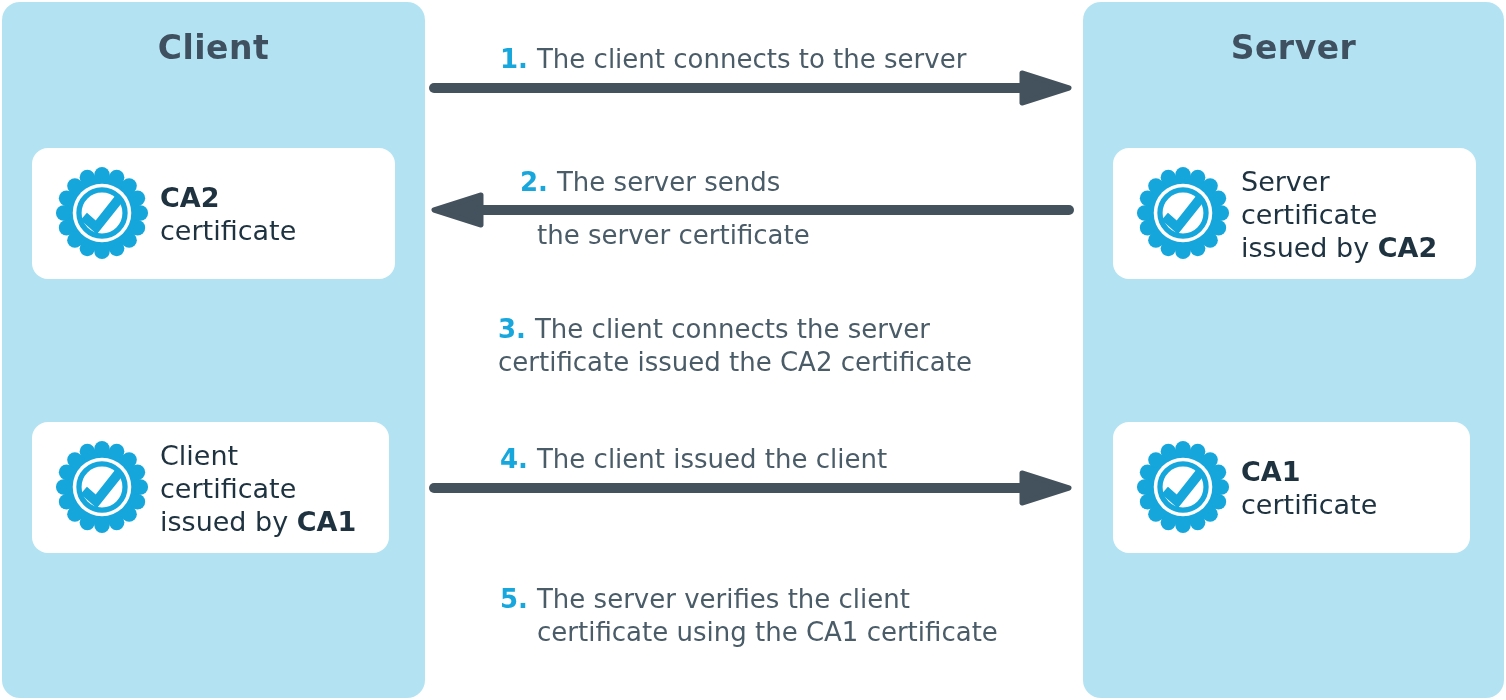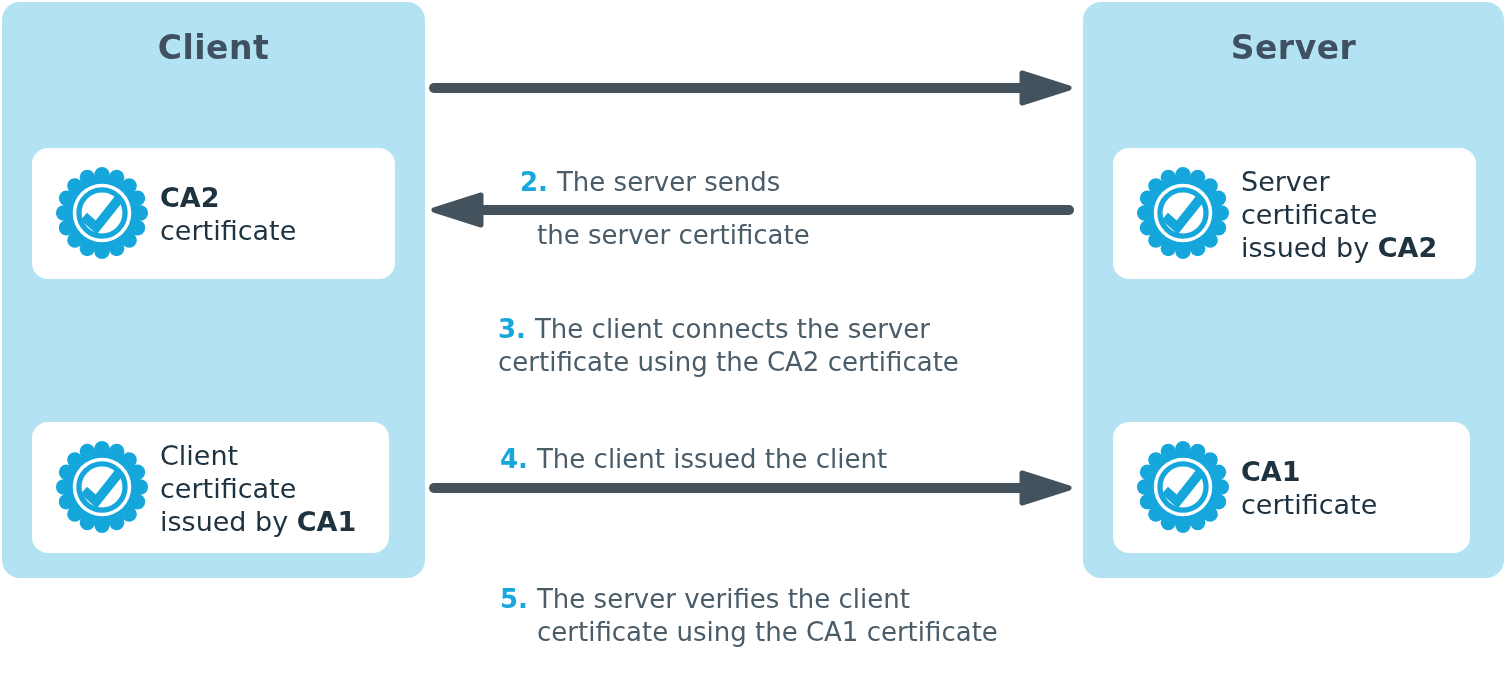--- a/index.html
+++ b/index.html
@@ -1,21 +1,21 @@
 <!DOCTYPE html>
 <html><head>
 <meta charset="utf-8">
 <style>
   html,body{margin:0;padding:0;background:#ffffff;}
   .stage{
     position:relative;width:1506px;height:700px;background:#ffffff;overflow:hidden;
     font-family:"DejaVu Sans","Liberation Sans",sans-serif;
   }
   .panel{
-    position:absolute;top:2px;height:576px;background:#b3e3f3;border-radius:18px;
+    position:absolute;top:2px;height:696px;background:#b3e3f3;border-radius:18px;
   }
   .panel-left{left:2px;width:423px;}
   .panel-right{left:1083px;width:421px;}
   .panel-title{
     position:absolute;top:26px;left:0;width:100%;text-align:center;
     font-size:33px;font-weight:bold;color:#3f5160;letter-spacing:0.5px;
   }
   .card{
     position:absolute;background:#ffffff;border-radius:16px;
   }
@@ -111,41 +111,44 @@
       <svg class="badge" viewBox="0 0 100 100">
           <use href="#cert-badge"></use>
         </svg>
       <div class="card-text">
         <div class="bold">CA1</div>
         <div>certificate</div>
       </div>
     </div>
   </div>
 
+  <div class="step" style="left:500px;top:43px;">
+    <span class="num">1.</span><span>The client connects to the server</span>
+  </div>
   <svg class="arrow" style="left:428px;top:68px;" width="646" height="40">
     <line x1="6" y1="20" x2="596" y2="20" stroke="#44525e" stroke-width="10" stroke-linecap="round"></line>
     <path d="M594 5 L641 20 L594 35 Z" fill="#44525e" stroke="#44525e" stroke-width="5" stroke-linejoin="round"></path>
   </svg>
 
   <div class="step" style="left:500px;top:166px;margin-left:20px;">
     <span class="num">2.</span><span>The server sends</span>
   </div>
   <svg class="arrow" style="left:430px;top:190px;" width="645" height="40">
     <path d="M51 5 L4 20 L51 35 Z" fill="#44525e" stroke="#44525e" stroke-width="5" stroke-linejoin="round"></path>
     <line x1="49" y1="20" x2="639" y2="20" stroke="#44525e" stroke-width="10" stroke-linecap="round"></line>
   </svg>
   <div class="step" style="left:537px;top:219px;">
     <span>the server certificate</span>
   </div>
 
   <div class="step" style="left:498px;top:313px;">
     <span class="num">3.</span><span>The client connects the server</span>
   </div>
   <div class="step" style="left:498px;top:346px;">
-    <span>certificate using the CA2 certificate</span>
+    <span>certificate issued the CA2 certificate</span>
   </div>
 
   <div class="step" style="left:500px;top:443px;">
     <span class="num">4.</span><span>The client issued the client</span>
   </div>
   <svg class="arrow" style="left:428px;top:468px;" width="646" height="40">
     <line x1="6" y1="20" x2="596" y2="20" stroke="#44525e" stroke-width="10" stroke-linecap="round"></line>
     <path d="M594 5 L641 20 L594 35 Z" fill="#44525e" stroke="#44525e" stroke-width="5" stroke-linejoin="round"></path>
   </svg>
 

